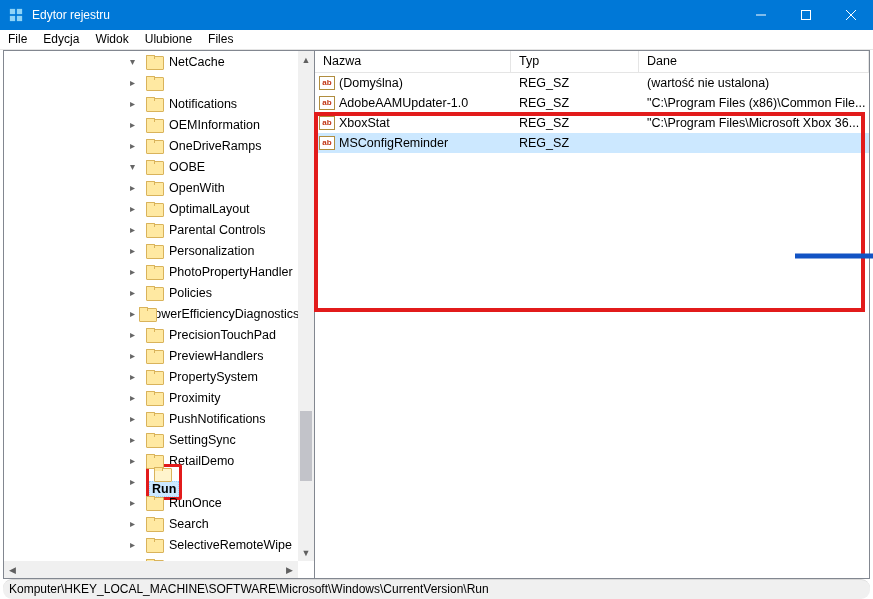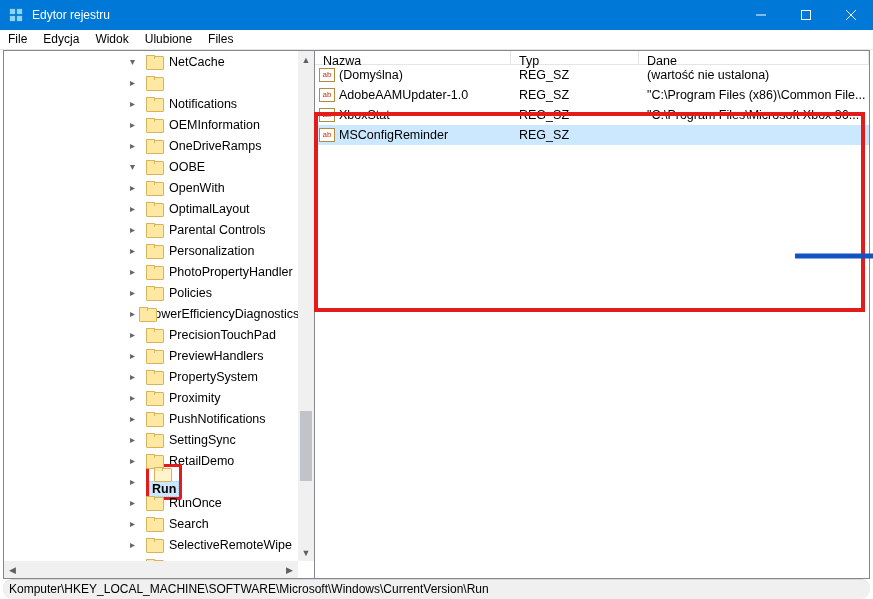--- a/index.html
+++ b/index.html
@@ -35,33 +35,33 @@
 .fld { width: 16px; height: 14px; margin-right: 4px; display: inline-block; position: relative; }
 .fld::before { content: ""; position: absolute; left: 0; top: 1px; width: 16px; height: 12px; background: #ffe9a2; border: 1px solid #d9b35b; border-radius: 1px; }
 .fld::after { content: ""; position: absolute; left: 0; top: 0; width: 7px; height: 3px; background: #ffe9a2; border: 1px solid #d9b35b; border-bottom: none; border-radius: 1px 1px 0 0; }
 .fld.open::before { background: #fff4cd; }
 .tlabel { padding: 1px 3px; }
 .tnode.selected .tlabel { background: #cce8ff; border: 1px dotted #99d1ff; padding: 0 2px; }
 .run-highlight { border: 3px solid #e21b1b; border-radius: 2px; padding: 0 !important; }
 .run-highlight .tlabel { font-weight: bold; }
 
 .listpane { flex: 1; background: #fff; position: relative; }
-.listhead { display: flex; height: 14px; border-bottom: 1px solid #e5e5e5; font-size: 12.5px; }
+.listhead { display: flex; height: 22px; border-bottom: 1px solid #e5e5e5; font-size: 12.5px; }
 .listhead .col { padding: 3px 8px; border-right: 1px solid #e5e5e5; }
 .col.name { width: 196px; }
 .col.type { width: 128px; }
 .col.data { flex: 1; }
 
 .row { display: flex; height: 20px; font-size: 12.5px; align-items: center; white-space: nowrap; }
 .row .c { overflow: hidden; text-overflow: ellipsis; }
 .row .c.name { width: 196px; padding-left: 4px; display: flex; align-items: center; }
 .row .c.type { width: 128px; padding-left: 8px; }
 .row .c.data { flex: 1; padding-left: 8px; }
 .row.selected { background: #cce8ff; }
-.abicon { width: 16px; height: 14px; border: 1px solid #b08d3f; background: #fff; color: #c13515; font-size: 8px; font-weight: normal; margin-right: 4px; display: inline-flex; align-items: center; justify-content: center; line-height: 1; }
+.abicon { width: 16px; height: 14px; border: 1px solid #b08d3f; background: #fff; color: #c13515; font-size: 8px; font-weight: bold; margin-right: 4px; display: inline-flex; align-items: center; justify-content: center; line-height: 1; }
 
 .red-box { position: absolute; border: 4px solid #e21b1b; pointer-events: none; left: -1px; top: 61px; right: 4px; height: 200px; }
 
 .arrow { position: absolute; left: 480px; top: 195px; width: 150px; height: 20px; pointer-events: none; }
 
 .statusbar { height: 20px; background: #f0f0f0; font-size: 12px; padding: 2px 6px; border-top: 1px solid #d7d7d7; margin: 0 3px; border-radius: 9px; }
 
 </style>
 </head>
 <body>

